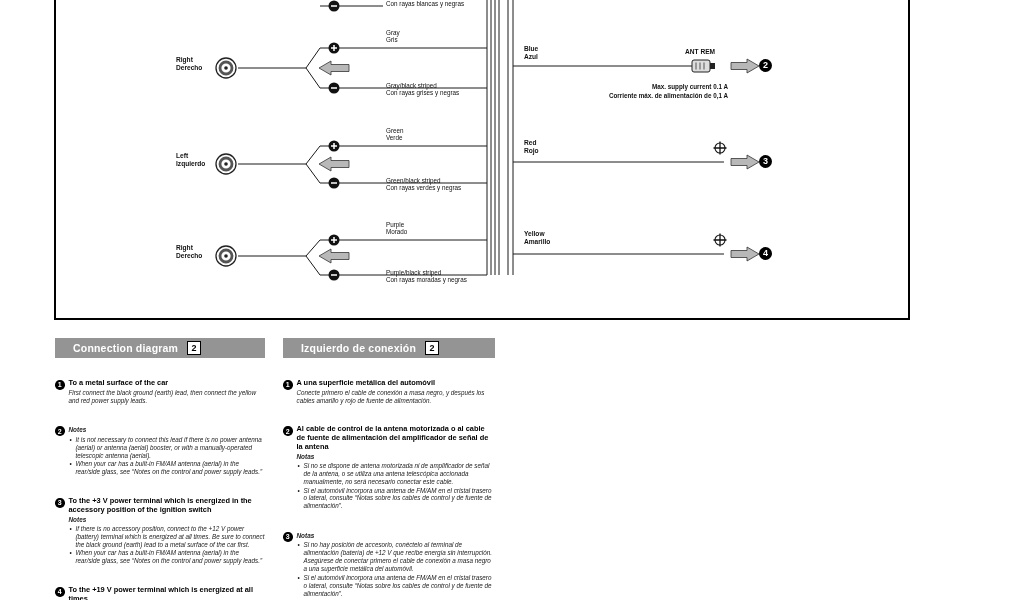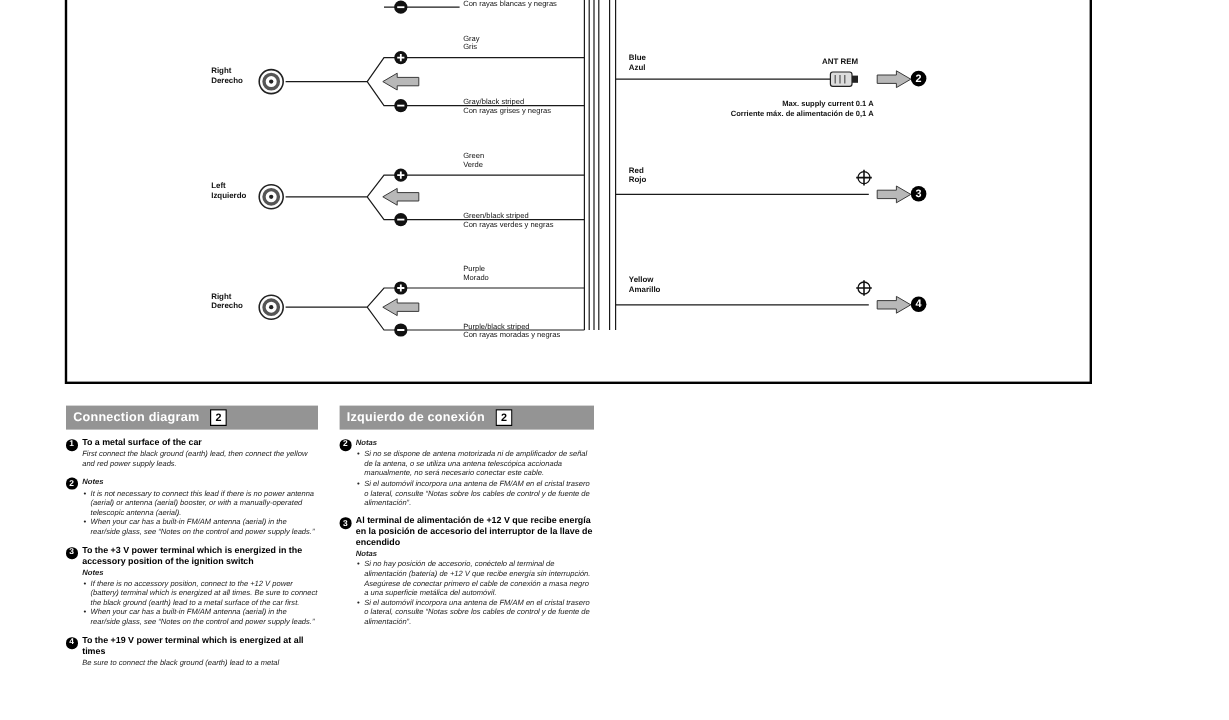--- a/index.html
+++ b/index.html
@@ -13,27 +13,27 @@
   .wire-label{position:absolute;font-size:6.3px;line-height:1.18;color:#111;white-space:nowrap;}
   .spk-label{position:absolute;font-size:6.6px;font-weight:bold;line-height:1.25;color:#111;}
   .rw-label{position:absolute;font-size:6.6px;font-weight:bold;line-height:1.25;color:#111;}
   .ant-rem{position:absolute;font-size:6.6px;font-weight:bold;color:#111;white-space:nowrap;}
   .max-note{position:absolute;width:252px;text-align:right;font-size:6.3px;font-weight:bold;
             line-height:1.5;color:#111;white-space:nowrap;}
   .badge-circle{position:absolute;width:13px;height:13px;border-radius:50%;background:#000;
                 color:#fff;font-size:9px;font-weight:bold;line-height:13px;text-align:center;}
   
   .col{position:absolute;top:338px;}
-  .sec-header{height:20px;background:#949494;display:flex;align-items:center;padding:0 6px;
+  .sec-header{height:20px;background:#949494;display:flex;align-items:center;padding:0 18px;
               box-sizing:border-box;}
   .sec-title{color:#fff;font-weight:bold;font-size:10.5px;letter-spacing:.2px;}
   .sec-badge{margin-left:9px;width:12px;height:12px;background:#fff;border:1.2px solid #000;
              color:#000;font-size:9px;font-weight:bold;display:inline-flex;align-items:center;
              justify-content:center;}
-  .item{display:flex;margin-top:7px;}
+  .item{display:flex;margin-top:21px;}
   .numb{flex:none;width:9.5px;height:9.5px;border-radius:50%;background:#000;color:#fff;
         font-size:7px;font-weight:bold;display:flex;align-items:center;justify-content:center;
         margin-right:4px;margin-top:1px;}
   .ibody{flex:1;min-width:0;}
   .iheading{font-size:7.4px;font-weight:bold;line-height:1.18;color:#000;margin-bottom:1px;}
   .itext{font-size:6.3px;font-style:italic;line-height:1.25;color:#222;}
   .notes-label{font-size:6.4px;font-weight:bold;font-style:italic;line-height:1.3;color:#222;margin-top:1px;}
   .bullet{position:relative;padding-left:7px;font-size:6.3px;font-style:italic;line-height:1.25;
           color:#222;margin-top:1px;}
   .bullet::before{content:"•";position:absolute;left:1px;top:0;}
@@ -238,34 +238,41 @@
       </div>
     </div>
   </div>
 
   <div class="col" style="left:283px;width:212px">
     <div class="sec-header">
       <span class="sec-title">Izquierdo de conexión</span>
       <span class="sec-badge">2</span>
     </div>
 
+    <div class="item">
+      <span class="numb">1</span>
+      <div class="ibody">
+        <div class="iheading">A una superficie metálica del automóvil</div>
+        <div class="itext">Conecte primero el cable de conexión a masa negro, y después los cables amarillo y rojo de fuente de alimentación.</div>
+      </div>
+    </div>
 
     <div class="item">
       <span class="numb">2</span>
       <div class="ibody">
+        <div class="iheading">Al cable de control de la antena motorizada o al cable de fuente de alimentación del amplificador de señal de la antena</div>
         <div class="notes-label">Notas</div>
         <div class="bullet">Si no se dispone de antena motorizada ni de amplificador de señal de la antena, o se utiliza una antena telescópica accionada manualmente, no será necesario conectar este cable.</div>
         <div class="bullet">Si el automóvil incorpora una antena de FM/AM en el cristal trasero o lateral, consulte “Notas sobre los cables de control y de fuente de alimentación”.</div>
       </div>
     </div>
 
     <div class="item">
       <span class="numb">3</span>
       <div class="ibody">
-        <div class="iheading">Al terminal de alimentación de +12 V que recibe energía en la posición de accesorio del interruptor de la llave de encendido</div>
         <div class="notes-label">Notas</div>
         <div class="bullet">Si no hay posición de accesorio, conéctelo al terminal de alimentación (batería) de +12 V que recibe energía sin interrupción. Asegúrese de conectar primero el cable de conexión a masa negro a una superficie metálica del automóvil.</div>
         <div class="bullet">Si el automóvil incorpora una antena de FM/AM en el cristal trasero o lateral, consulte “Notas sobre los cables de control y de fuente de alimentación”.</div>
       </div>
     </div>
   </div>
 
 </div>
 
 </body></html>

